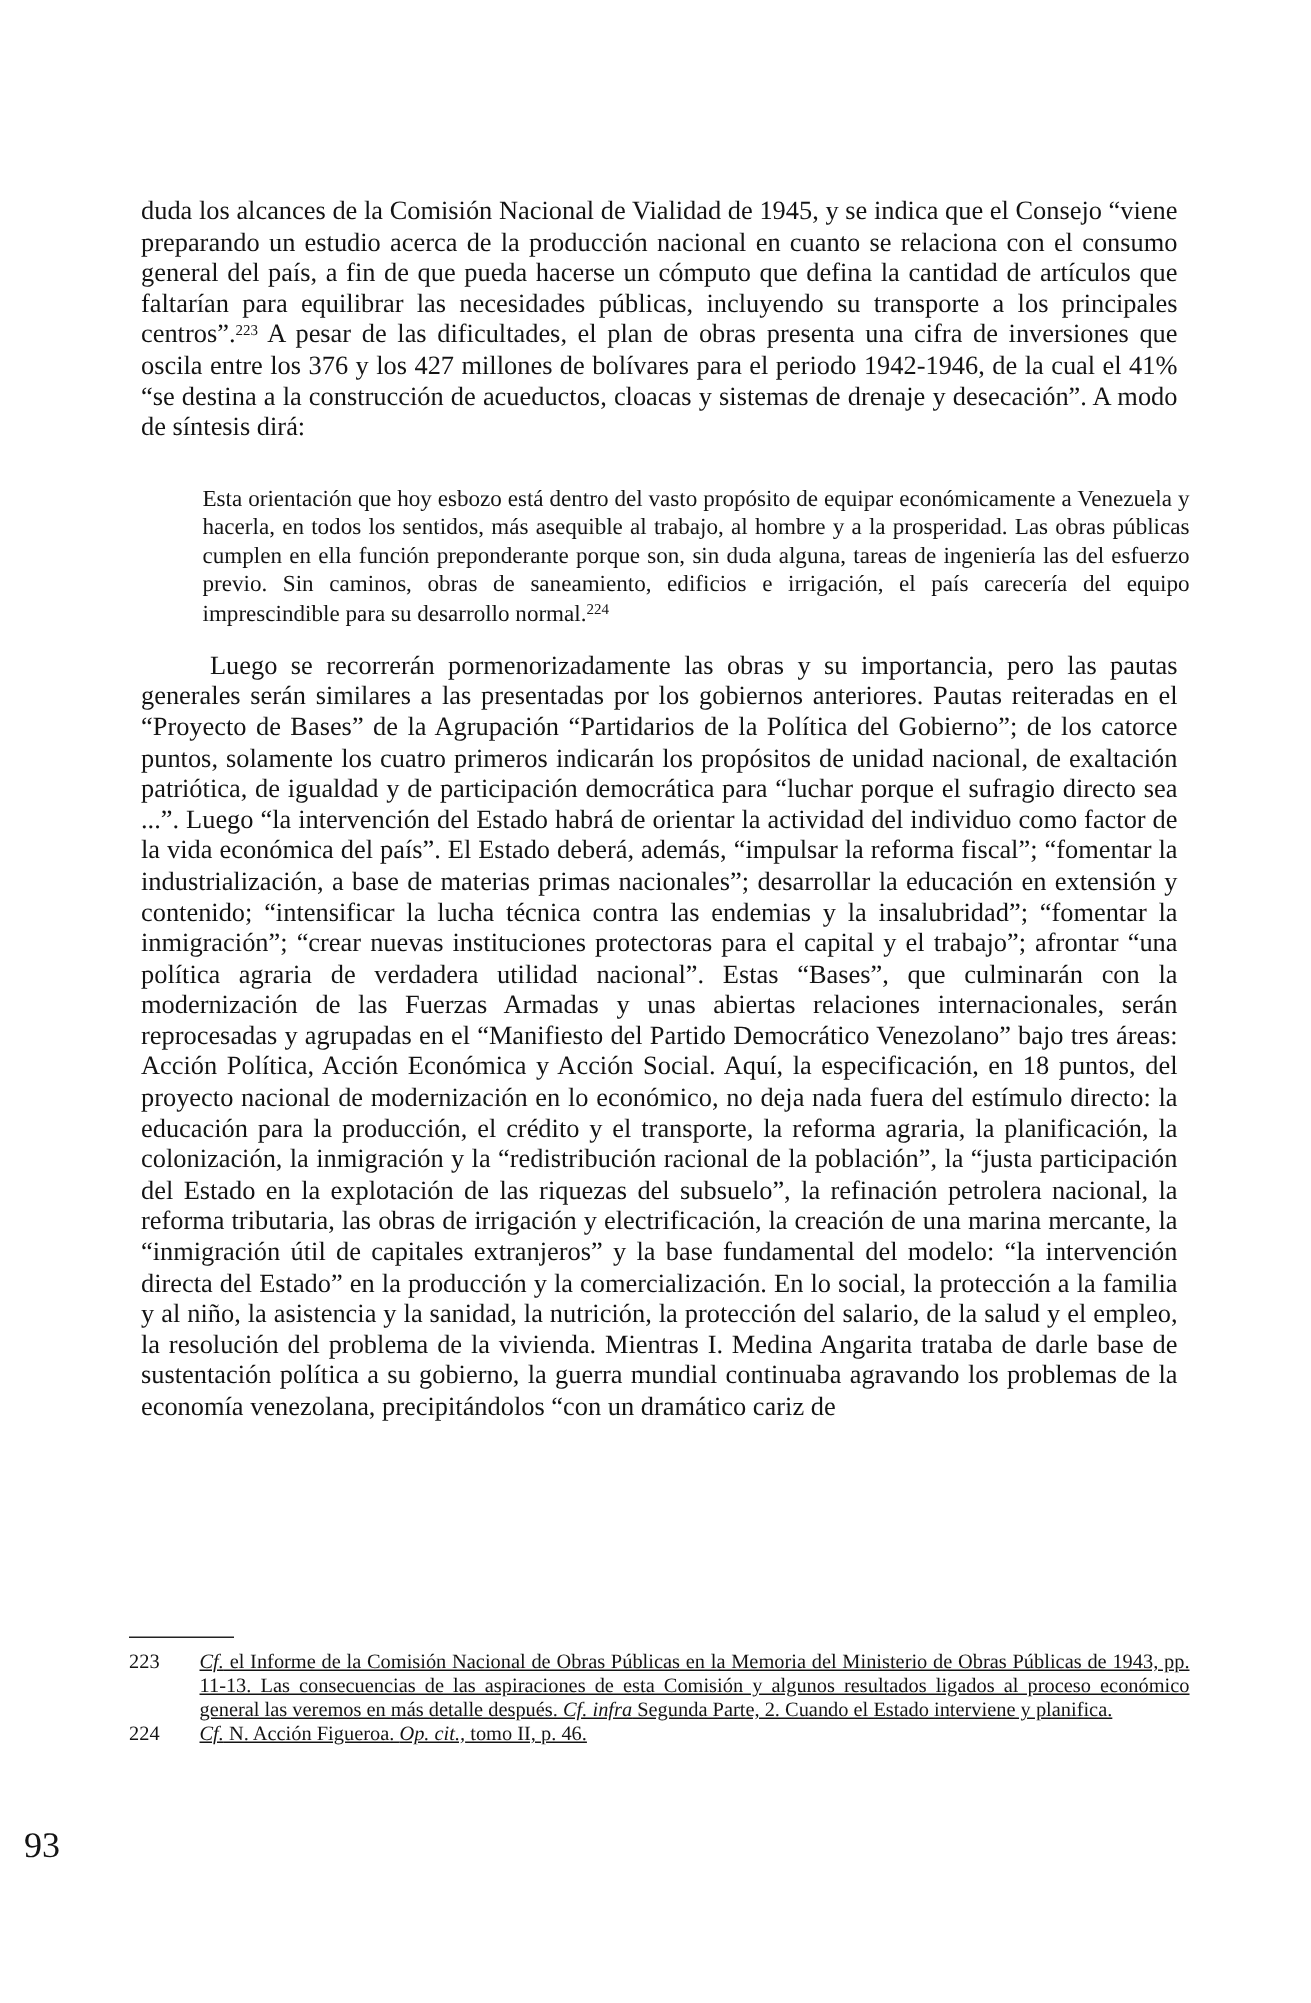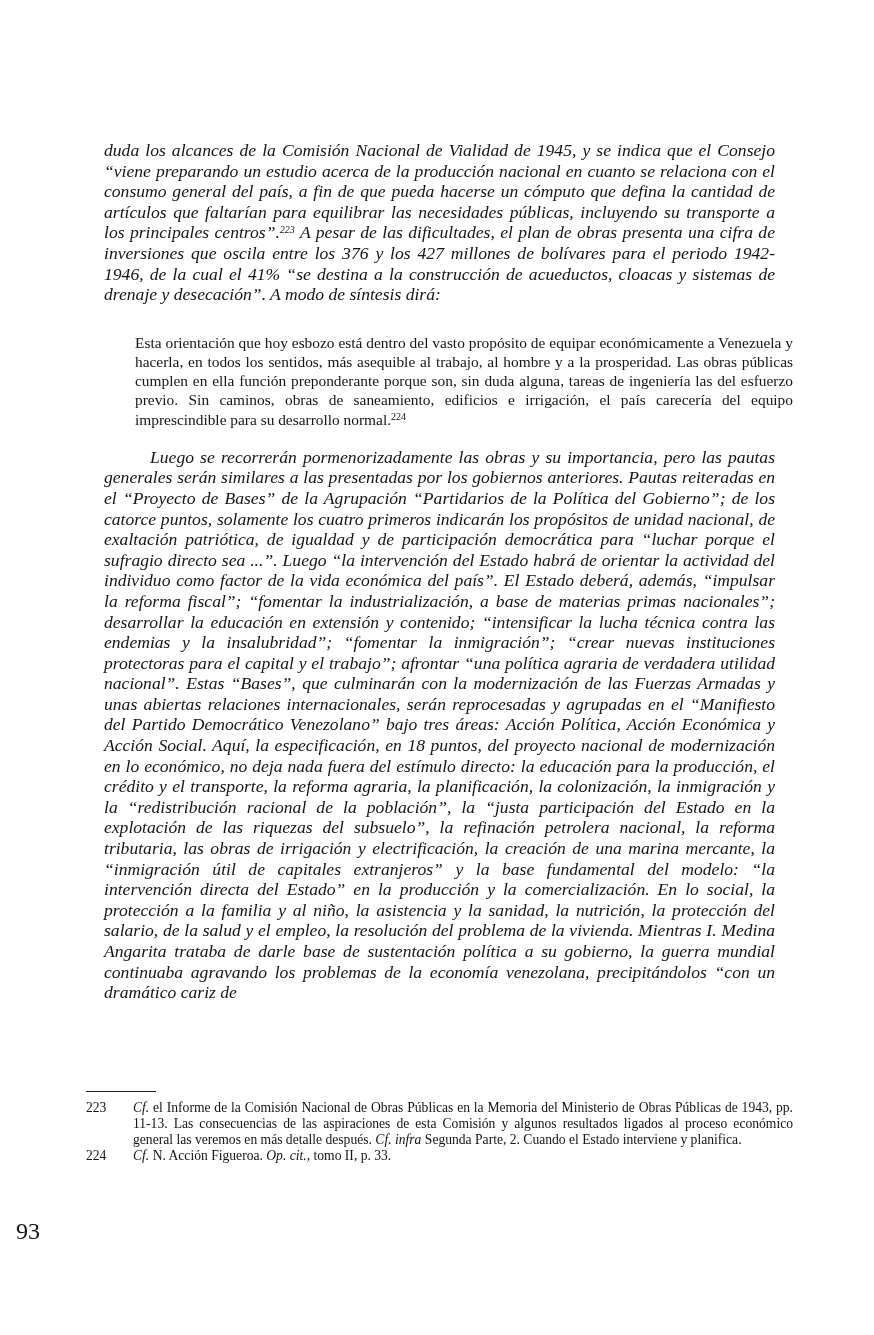--- a/index.html
+++ b/index.html
@@ -18,22 +18,21 @@
   .page {
     position: absolute;
     left: 86px;
     top: 122px;
     width: 707px;
   }
   .para {
     font-size: 17.6px;
     line-height: 20.6px;
     text-align: justify;
-    margin: 18px;
-    font-style: italic;
+    margin: 8px;
   }
   .para.indent {
     text-indent: 46px;
   }
   .quote {
     margin: 28px 0 14px 49px;
     font-size: 15.4px;
     line-height: 19.2px;
     text-align: justify;
   }
@@ -62,20 +61,21 @@
     display: flex;
     margin: 0;
   }
   .fn-num {
     width: 47px;
     flex: 0 0 47px;
   }
   .fn-text {
     flex: 1;
     text-align: justify;
+    text-decoration: underline;
   }
   .page-number {
     position: absolute;
     left: 16px;
     width: 874px;
     top: 1218px;
     text-align: left;
     font-size: 24px;
   }
 </style>
@@ -92,17 +92,17 @@
 
 <div class="footnote-rule"></div>
 
 <div class="footnotes">
   <div class="fn">
     <span class="fn-num">223</span>
     <span class="fn-text"><i>Cf.</i><span> el Informe de la Comisión Nacional de Obras Públicas en la Memoria del Ministerio de Obras Públicas de 1943, pp. 11-13. Las consecuencias de las aspiraciones de esta Comisión y algunos resultados ligados al proceso económico general las veremos en más detalle después. </span><i>Cf. infra</i><span> Segunda Parte, 2. Cuando el Estado interviene y planifica.</span></span>
   </div>
   <div class="fn">
     <span class="fn-num">224</span>
-    <span class="fn-text"><i>Cf.</i><span> N. Acción Figueroa. </span><i>Op. cit.,</i><span> tomo II, p. 33.</span></span>
+    <span class="fn-text"><i>Cf.</i><span> N. Acción Figueroa. </span><i>Op. cit.,</i><span> tomo II, p. 46.</span></span>
   </div>
 </div>
 
 <div class="page-number">93</div>
 
 </body></html>

